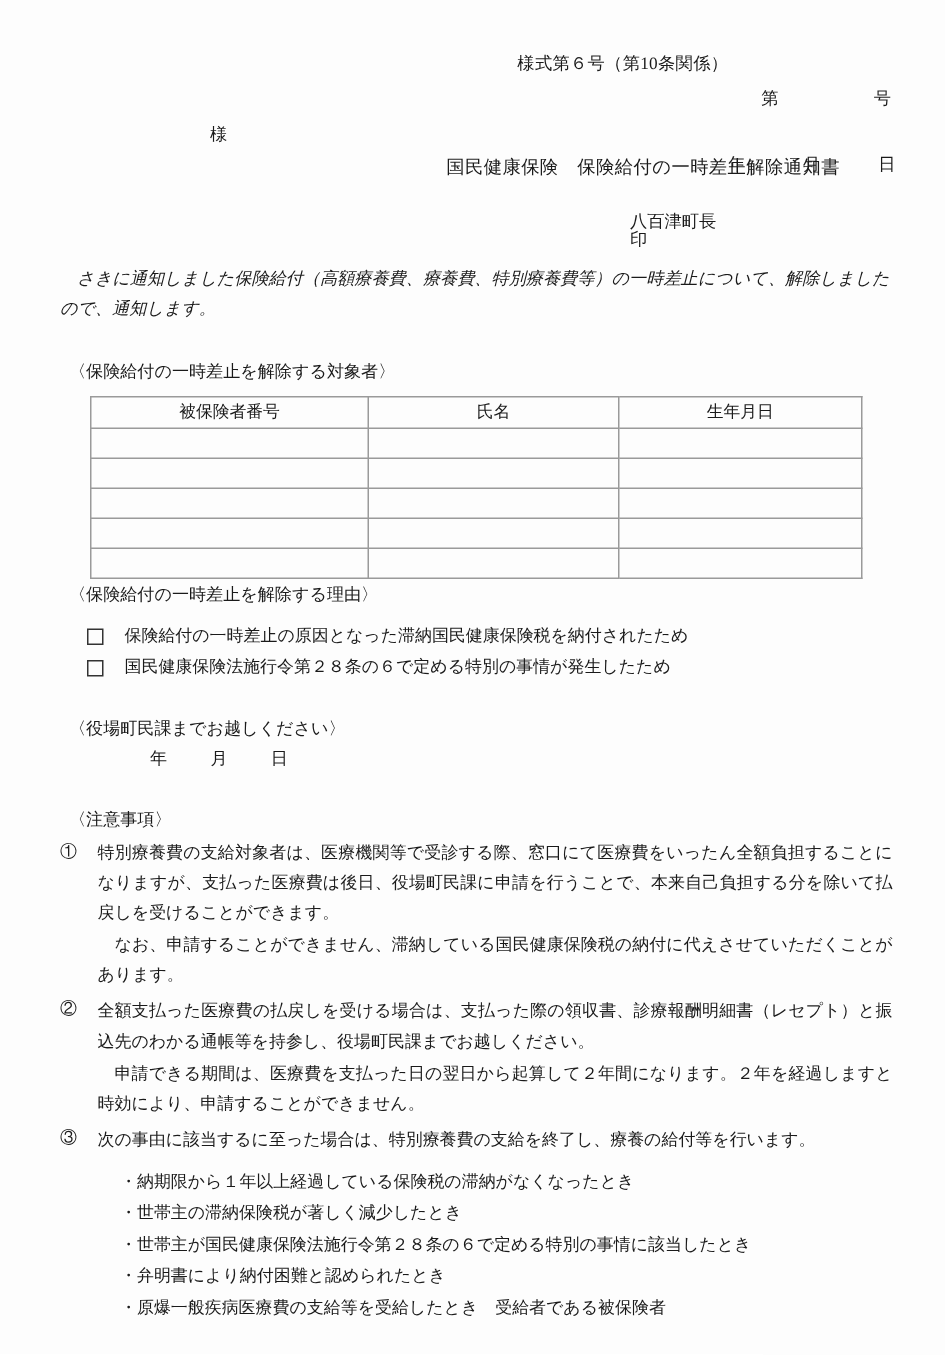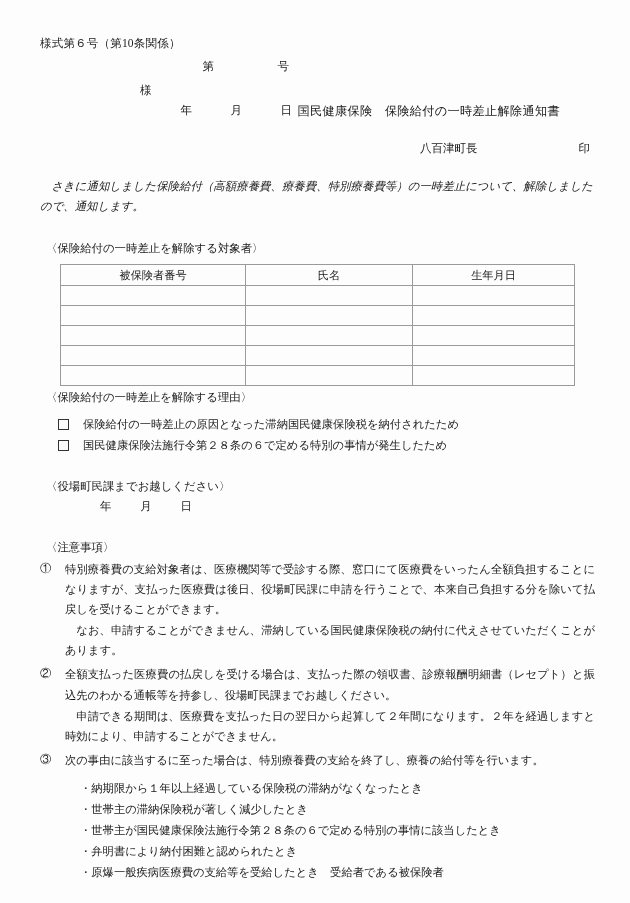--- a/index.html
+++ b/index.html
@@ -21,21 +21,21 @@
     line-height: 1.0;
   }
 
   
   .header-row {
     position: absolute;
     top: 38px;
     left: 40px;
     right: 32px;
     display: flex;
-    justify-content: flex-start;
+    justify-content: flex-end;
     align-items: flex-start;
   }
   .form-no {
     font-size: 11.5px;
     letter-spacing: .2px;
     white-space: nowrap;
   }
   .doc-meta {
     text-align: left;
     font-size: 11.5px;
@@ -67,20 +67,21 @@
 
   
   .issuer {
     position: absolute;
     top: 143px;
     left: 420px;
     width: 170px;
     display: flex;
     justify-content: space-between;
     font-size: 11.5px;
+    flex-direction: column;
   }
 
   
   .intro {
     position: absolute;
     top: 176px;
     left: 40px;
     width: 553px;
     font-size: 11.4px;
     line-height: 1.78;

